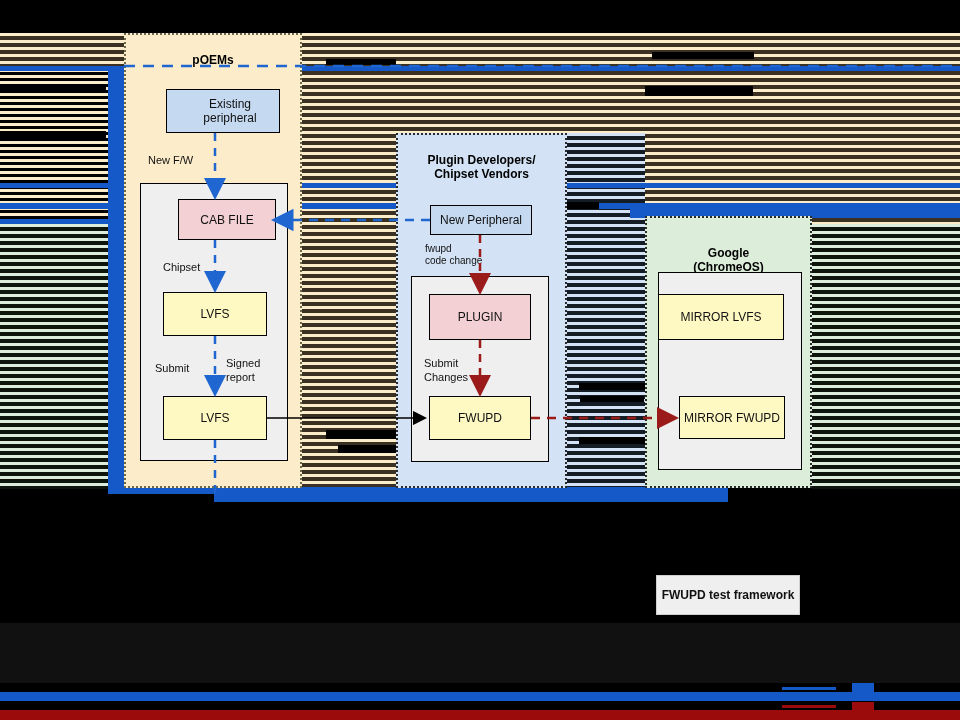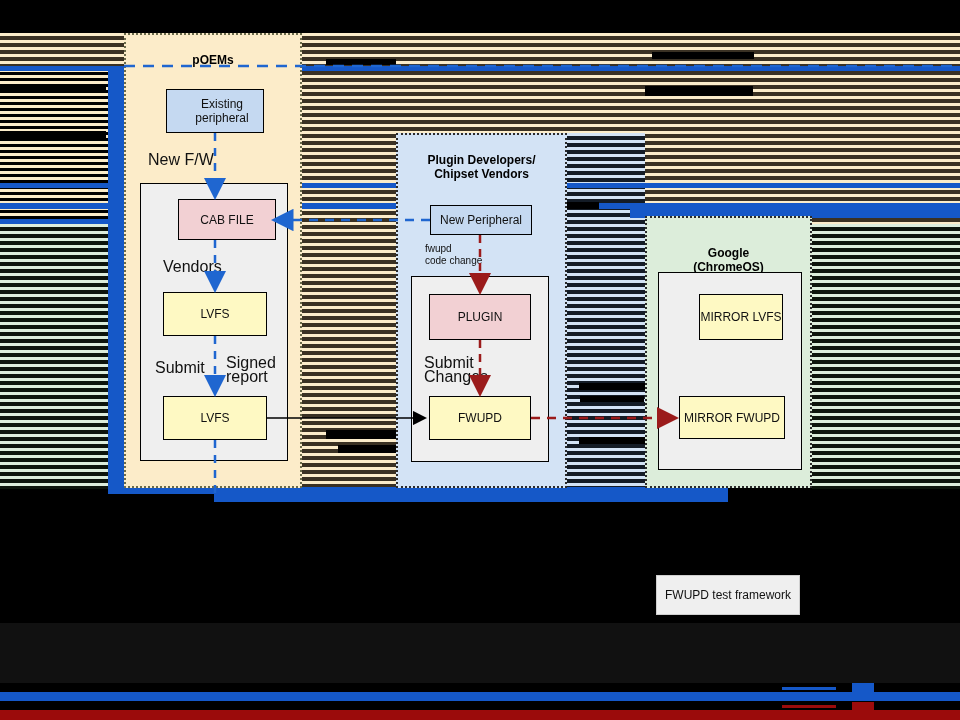--- a/index.html
+++ b/index.html
@@ -48,23 +48,23 @@
   .innerbox{position:absolute;box-sizing:border-box;background:#efefef;border:1px solid #000;}
 
   .node{
     position:absolute;box-sizing:border-box;border:1px solid #000;
     display:flex;align-items:center;justify-content:center;text-align:center;
     font-size:12px;color:#111;line-height:14px;
   }
   .node.blue{background:#c5d9f1;}
   .node.pink{background:#f2d0d3;}
   .node.green{background:#fef9c3;}
-  .node.grey{background:#efefef;border:1px solid #cfcfcf;font-weight:normal;}
-
-  .lbl{position:absolute;font-size:16px;color:#111;line-height:14px;white-space:pre-line;}
+  .node.grey{background:#efefef;border:1px solid #cfcfcf;font-weight:bold;}
+
+  .lbl{position:absolute;font-size:11px;color:#111;line-height:14px;white-space:pre-line;}
 
   svg.arrows{position:absolute;left:0;top:0;width:960px;height:720px;overflow:visible;pointer-events:none;}
 </style>
 </head>
 <body>
 
 <div id="stage">
 
   <div class="smear blackbar" style="left:0;top:0;width:960px;height:33px;"></div>
 
@@ -126,43 +126,43 @@
 
   <div class="panel google" style="left:645px;top:216px;width:167px;height:272px;">
     <div class="panel-title" style="top: 28px; white-space: pre-line;">Google
 (ChromeOS)</div>
   </div>
 
   <div class="innerbox" style="left:140px;top:183px;width:148px;height:278px;"></div>
   <div class="innerbox" style="left:411px;top:276px;width:138px;height:186px;"></div>
   <div class="innerbox" style="left:658px;top:272px;width:144px;height:198px;"></div>
 
-  <div class="node blue" style="left: 166px; top: 89px; width: 98px; height: 44px; white-space: pre-line; padding-left: 14px;">Existing
+  <div class="node blue" style="left: 166px; top: 89px; width: 114px; height: 44px; white-space: pre-line; padding-left: 14px;">Existing
 peripheral</div>
 
   <div class="node pink" style="left:166px;top:199px;width:98px;height:41px;margin-left:12px;">CAB FILE</div>
 
   <div class="node green" style="left:163px;top:292px;width:104px;height:44px;">LVFS</div>
 
   <div class="node green" style="left:163px;top:396px;width:104px;height:44px;">LVFS</div>
 
   <div class="node blue" style="left:430px;top:205px;width:102px;height:30px;">New Peripheral</div>
 
   <div class="node pink" style="left:429px;top:294px;width:102px;height:46px;">PLUGIN</div>
 
   <div class="node green" style="left:429px;top:396px;width:102px;height:44px;">FWUPD</div>
 
-  <div class="node green" style="left:699px;top:294px;width:84px;height:46px;">MIRROR LVFS</div>
+  <div class="node green" style="left:658px;top:294px;width:126px;height:46px;">MIRROR LVFS</div>
 
   <div class="node green" style="left:679px;top:396px;width:106px;height:43px;">MIRROR FWUPD</div>
 
   <div class="node grey" style="left:656px;top:575px;width:144px;height:40px;">FWUPD test framework</div>
 
   <div class="lbl" style="left:148px;top:153px;">New F/W</div>
-  <div class="lbl" style="left:163px;top:260px;">Vendors</div>
+  <div class="lbl" style="left:163px;top:260px;">Chipset</div>
   <div class="lbl" style="left:155px;top:361px;">Submit</div>
   <div class="lbl" style="left: 226px; top: 356px; white-space: pre-line;">Signed
 report</div>
   <div class="lbl" style="left: 425px; top: 243px; font-size: 10px; line-height: 12px; white-space: pre-line;">fwupd
 code change</div>
   <div class="lbl" style="left: 424px; top: 356px; white-space: pre-line;">Submit
 Changes</div>
 
   <svg class="arrows" viewBox="0 0 960 720">
     <defs>

